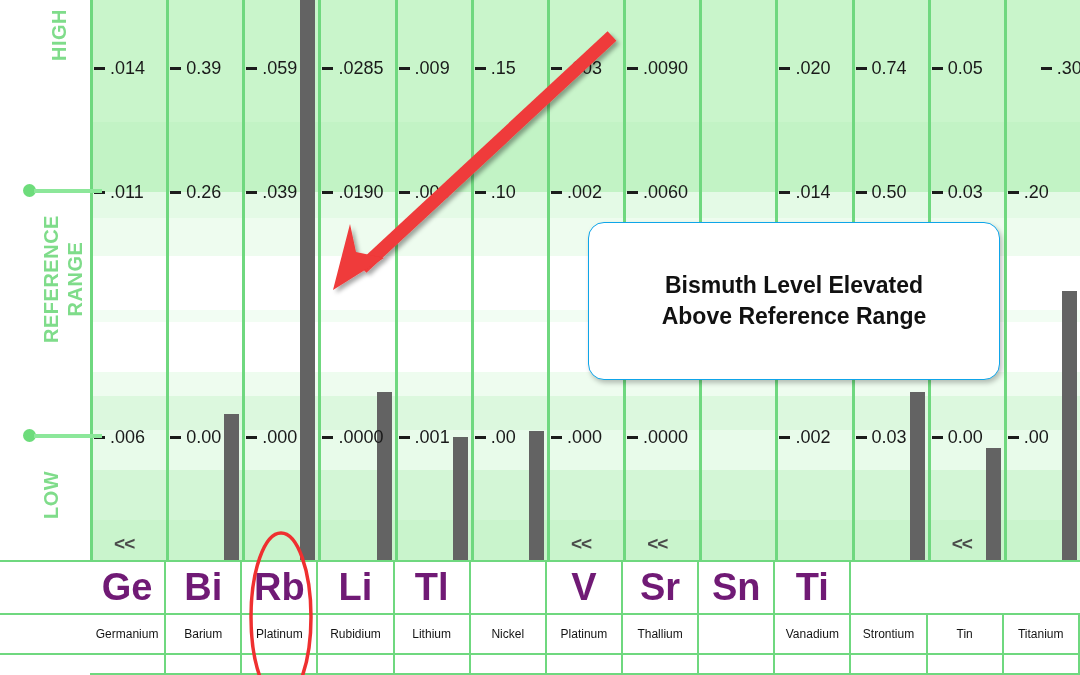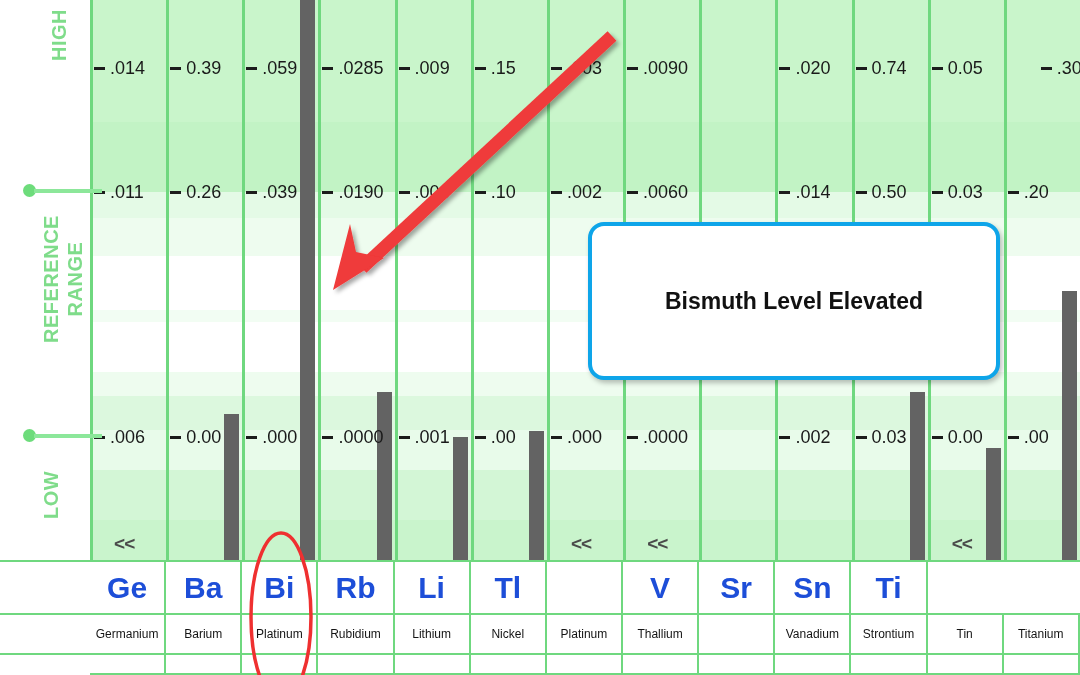--- a/index.html
+++ b/index.html
@@ -57,31 +57,31 @@
   .eltable{position:absolute;left:0;top:560px;width:1080px;height:115px;z-index:8;background:#fff;}
   .elrow{position:absolute;left:0;width:1080px;display:flex;box-sizing:border-box;}
   .symrow{top:0;height:55px;border-top:2px solid #6fd87f;border-bottom:2px solid #6fd87f;}
   .namerow{top:55px;height:40px;border-bottom:2px solid #6fd87f;}
   .blankrow{top:95px;height:20px;}
   .elcell{
     box-sizing:border-box;border-right:2px solid #6fd87f;
     display:flex;align-items:center;justify-content:center;
   }
   .elcell:first-child{border-left:2px solid #6fd87f;}
-  .symrow .elcell{font-size:30px;font-weight:bold;color:#1d4ed8;}
+  .symrow .elcell{font-size:38px;font-weight:bold;color:#701a75;}
   .namerow .elcell{font-size:12px;color:#141414;}
   .blankrow .elcell{border-bottom:2px solid #6fd87f;}
 
   
   .arrow-layer{position:absolute;left:0;top:0;width:1080px;height:675px;z-index:9;pointer-events:none;}
 
   
   .callout{
     position:absolute;
-    background:#fff;border:4px solid #0ea5e9;border-radius:16px;
+    background:#fff;border:1px solid #0ea5e9;border-radius:16px;
     box-sizing:border-box;
     display:flex;flex-direction:column;align-items:center;justify-content:center;
     z-index:10;
     box-shadow:2px 3px 5px rgba(0,0,0,.25);
   }
   .callout .line{
     font-size:23px;font-weight:bold;color:#111;line-height:31px;white-space:nowrap;
   }
 </style>
 </head>
@@ -300,21 +300,20 @@
   </div>
   <div class="range-dot" style="left:23px;top:429px;width:70px;height:13px;">
     <div class="dot"></div>
     <div class="lead" style="width:68px;"></div>
   </div>
 
   <div class="eltable">
     <div class="elrow symrow" id="symrow">
         <div style="width: 90px; flex: 0 0 90px;"></div>
         <div class="elcell" style="width: 76.1538px;">Ge</div>
-        <div class="elcell" style="width: 76.1538px;">Ba</div>
         <div class="elcell" style="width: 76.1538px;">Bi</div>
         <div class="elcell" style="width: 76.1538px;">Rb</div>
         <div class="elcell" style="width: 76.1538px;">Li</div>
         <div class="elcell" style="width: 76.1538px;">Tl</div>
         <div class="elcell" style="width: 76.1538px;"></div>
         <div class="elcell" style="width: 76.1538px;">V</div>
         <div class="elcell" style="width: 76.1538px;">Sr</div>
         <div class="elcell" style="width: 76.1538px;">Sn</div>
         <div class="elcell" style="width: 76.1538px;">Ti</div>
       </div>
@@ -360,15 +359,16 @@
     </defs>
     <g filter="url(#sh)">
       <line x1="612" y1="36" x2="362" y2="268" stroke="#ef3a3a" stroke-width="13" stroke-linecap="butt"></line>
       <polygon points="333,290 384,258 356,252 350,224" fill="#ef3a3a"></polygon>
     </g>
     <ellipse cx="281" cy="617" rx="30" ry="84" fill="none" stroke="#ef3030" stroke-width="3.5"></ellipse>
   </svg>
 
   <div class="callout" style="left:588px;top:222px;width:412px;height:158px;">
     <div class="line">Bismuth Level Elevated</div>
+    <div class="line">Above Reference Range</div>
   </div>
 
 </div>
 
 </body></html>

